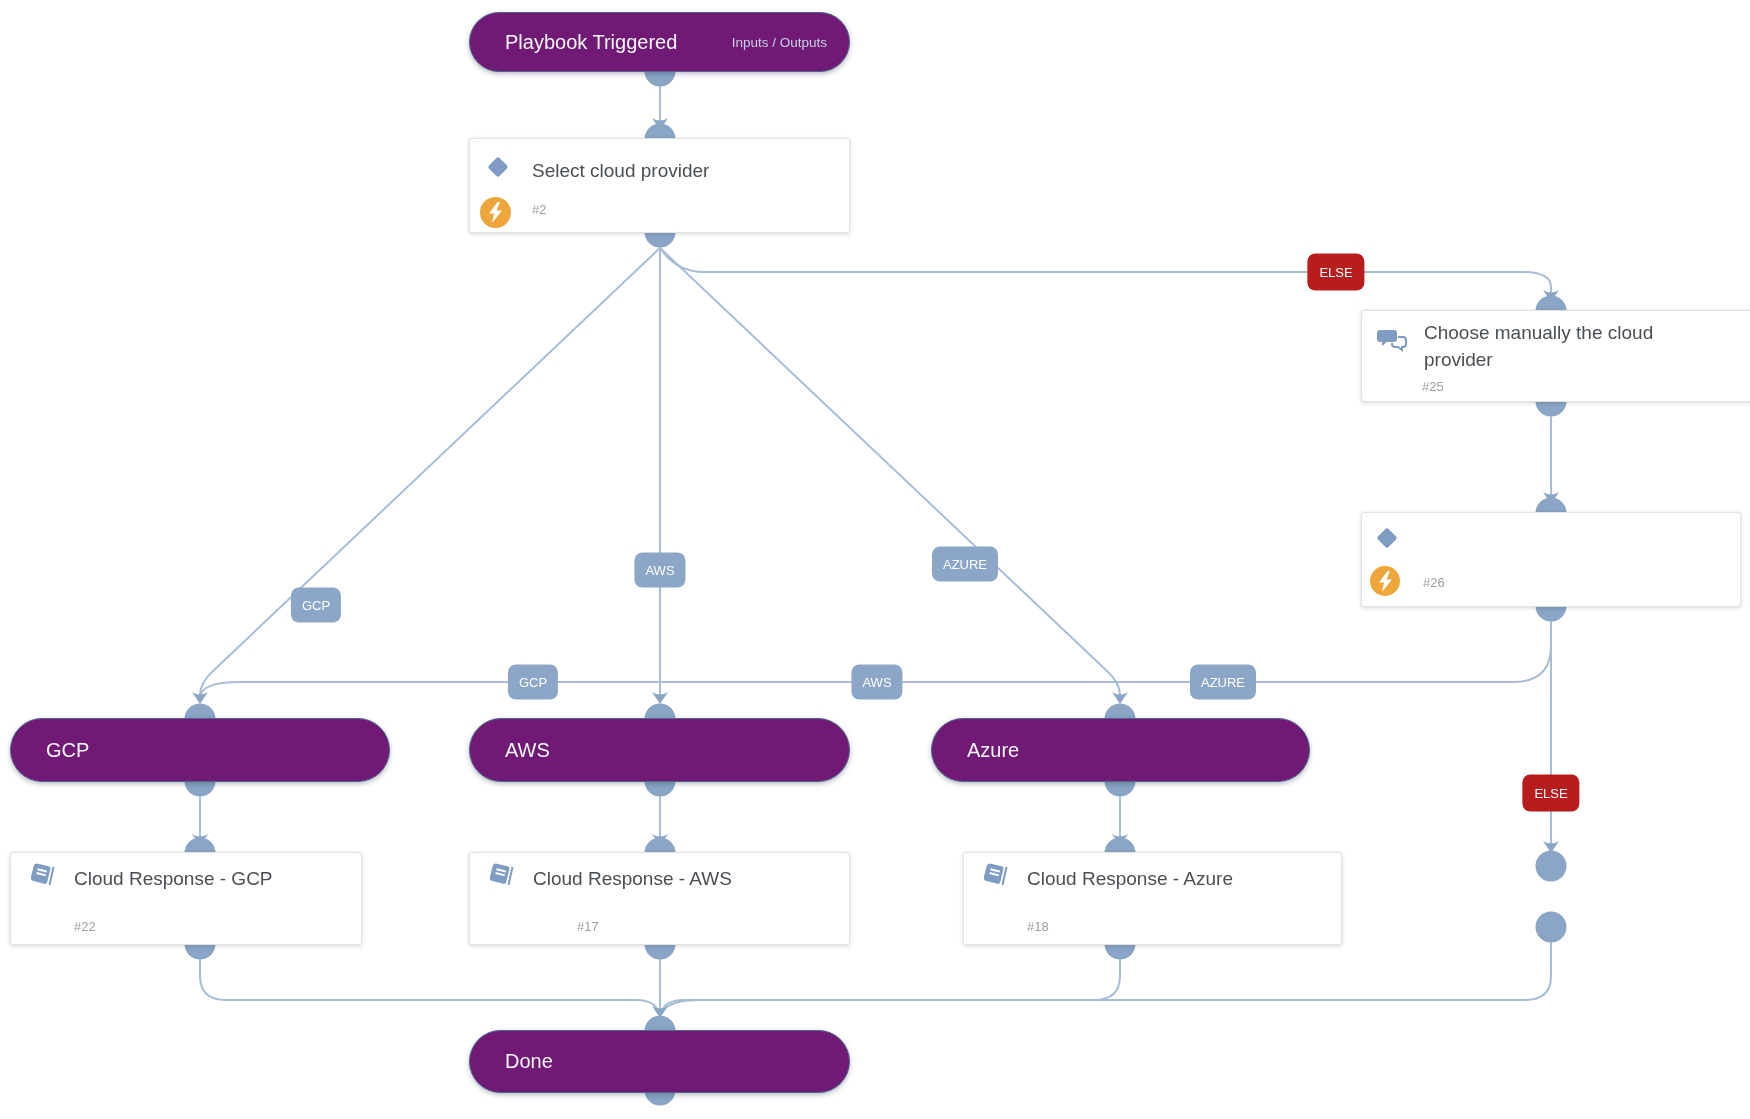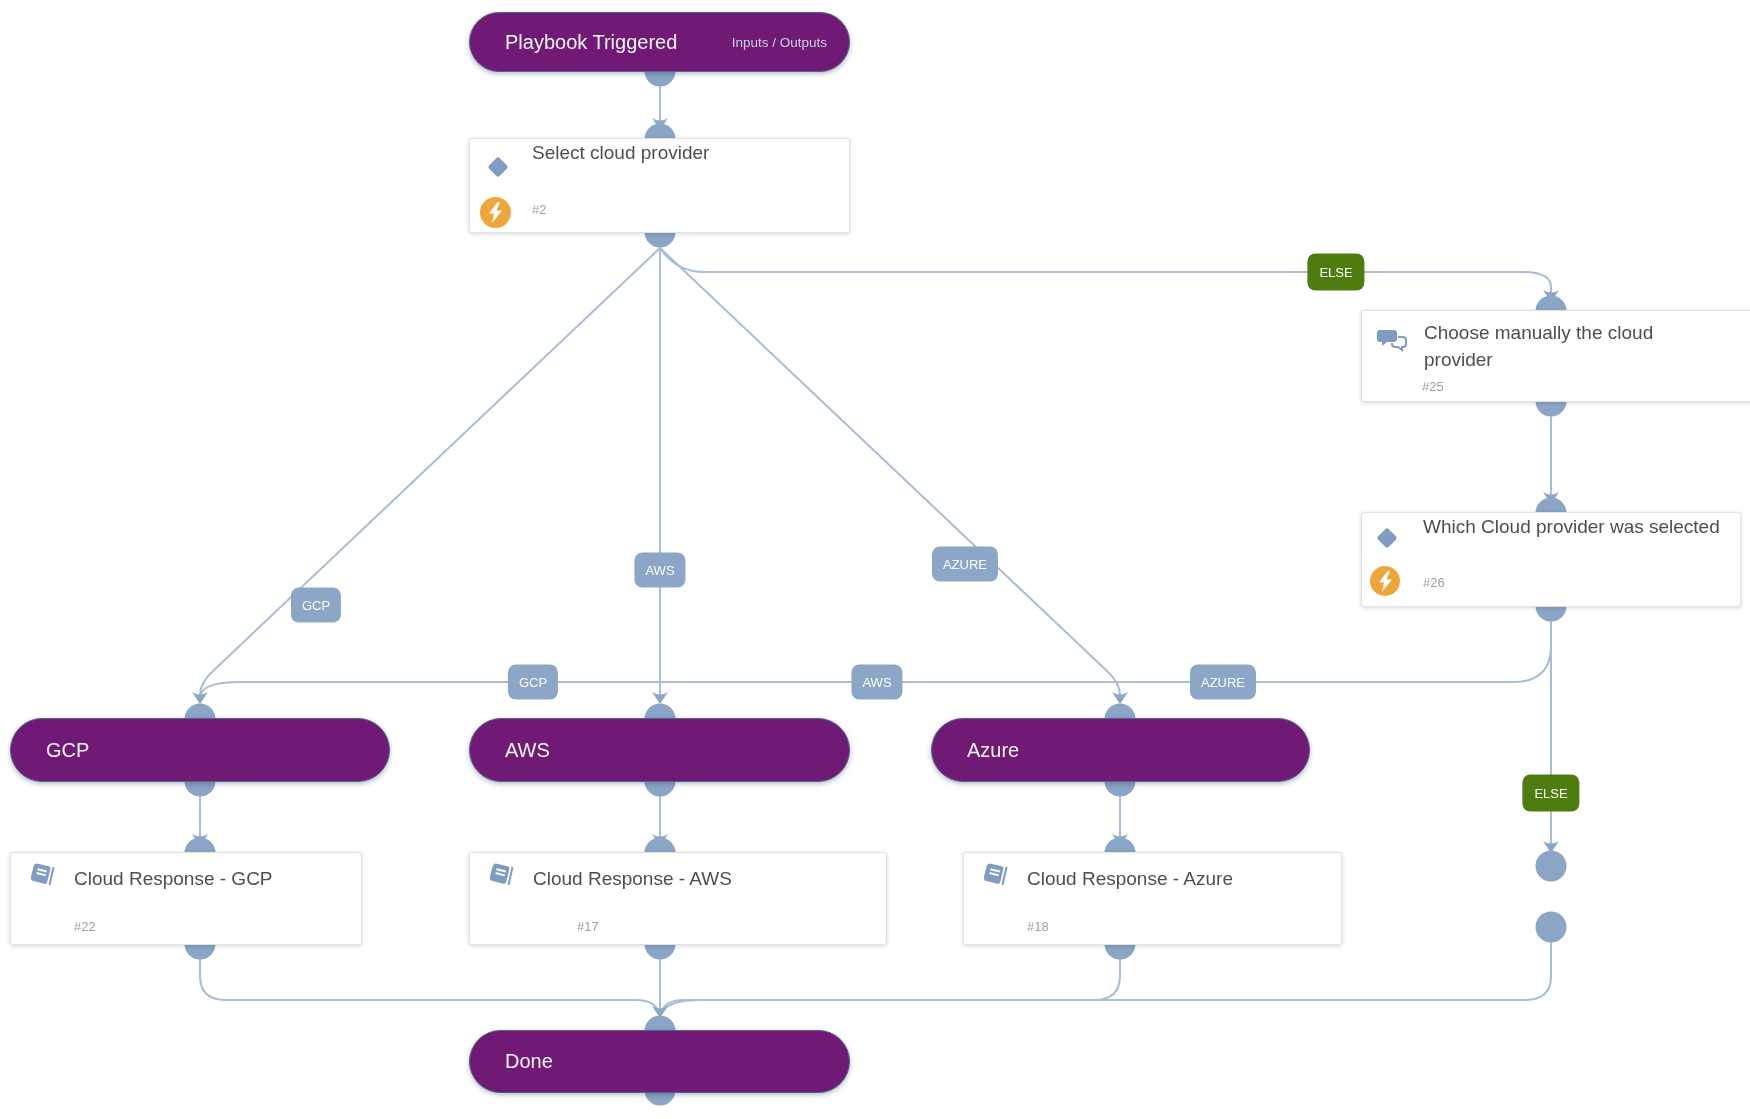--- a/index.html
+++ b/index.html
@@ -14,36 +14,36 @@
     box-shadow:0 2px 5px rgba(45,62,90,.35);
     display:flex;align-items:center;color:#f2f6fa;font-size:20px;
     padding:0 22px 0 35px;
   }
   .pill .io-link{margin-left:auto;font-size:13.5px;color:#c6d3e4;}
   .task-card{
     background:#ffffff;border:1px solid #e2e2e2;border-radius:3px;
     box-shadow:0 1px 4px rgba(0,0,0,.16);
   }
   .task-title{
-    position:absolute;left:62px;top:0;right:14px;
+    position:absolute;left:62px;top:18px;right:14px;
     font-size:19px;line-height:27px;color:#4a4f54;
   }
   .task-title.nowrap{white-space:nowrap;right:auto;}
   .task-id{position:absolute;left:62px;font-size:13px;color:#9aa0a5;}
   .type-icon{position:absolute;}
   .amber{
     position:absolute;left:10px;bottom:4px;width:31px;height:31px;border-radius:50%;
     background:#eea63b;display:flex;align-items:center;justify-content:center;
   }
   .badge{
     position:absolute;z-index:3;transform:translate(-50%,-50%);
     background:#8ba6c7;color:#ffffff;font-size:13px;line-height:13px;
     padding:11px 11px;border-radius:8px;white-space:nowrap;cursor:default;
   }
-  .badge.else{background:#4d7c0f;padding:12px 12px;}
+  .badge.else{background:#b91c1c;padding:12px 12px;}
 </style>
 </head>
 <body>
 
 <div id="canvas">
 
   <svg id="wires" width="1750" height="1119" viewBox="0 0 1750 1119">
     <g stroke="#a8bdd6" stroke-width="2" fill="none" stroke-linecap="round">
 
       <path d="M 660,86 V 127"></path>
@@ -134,21 +134,20 @@
       <path d="M21 8 h5 a3 3 0 0 1 3 3 v4 a3 3 0 0 1 -3 3 h-1 v3 l-4 -3 h-3 a3 3 0 0 1 -3 -3 v-1" fill="none" stroke="#7f9cc3" stroke-width="2"></path>
     </svg>
     <div class="task-title" style="width:255px;top:8px;">Choose manually the cloud provider</div>
     <div class="task-id" style="left:60px;bottom:7px;">#25</div>
   </div>
 
   <div class="node task-card" style="left:1361px;top:512px;width:380px;height:95px;">
     <svg class="type-icon" style="left:13px;top:13px;" width="24" height="24" viewBox="0 0 24 24">
       <rect x="4.5" y="4.5" width="15" height="15" rx="2.5" transform="rotate(45 12 12)" fill="#7f9cc3"></rect>
     </svg>
-    <div class="task-title nowrap" style="left:61px;">Which Cloud provider was selected</div>
     <div class="amber" style="left:8px;bottom:10px;width:30px;height:30px;">
       <svg width="17" height="21" viewBox="0 0 17 21">
           <path d="M10.5 0 L2 11.5 H7 L5 21 L15 8.5 H9.5 L13 0 Z" fill="#ffffff"></path>
         </svg>
     </div>
     <div class="task-id" style="left:61px;bottom:16px;">#26</div>
   </div>
 
   <div class="node pill" style="left:10px;top:718px;width:380px;height:64px;">
     <span>GCP</span>
@@ -166,21 +165,21 @@
         <path d="M8 4 h11 a2.5 2.5 0 0 1 2.5 2.5 v13 a2.5 2.5 0 0 1 -2.5 2.5 h-11 a3.5 3.5 0 0 1 -3.5 -3.5 v-11 a3.5 3.5 0 0 1 3.5 -3.5 z" fill="#7f9cc3"></path>
         <line x1="9" y1="9.5" x2="18.5" y2="9.5" stroke="#ffffff" stroke-width="2"></line>
         <line x1="9" y1="13.5" x2="18.5" y2="13.5" stroke="#ffffff" stroke-width="2"></line>
       </g>
       <line x1="26.5" y1="6" x2="22.5" y2="24" stroke="#7f9cc3" stroke-width="2"></line>
     </svg>
     <div class="task-title nowrap" style="left:63px;top:12px;">Cloud Response - GCP</div>
     <div class="task-id" style="left:63px;bottom:10px;">#22</div>
   </div>
 
-  <div class="node task-card" style="left:469px;top:852px;width:418px;height:93px;">
+  <div class="node task-card" style="left:469px;top:852px;width:381px;height:93px;">
     <svg class="type-icon" style="left:16px;top:8px;" width="30" height="30" viewBox="0 0 30 30">
       <g transform="rotate(14 15 15)">
         <path d="M8 4 h11 a2.5 2.5 0 0 1 2.5 2.5 v13 a2.5 2.5 0 0 1 -2.5 2.5 h-11 a3.5 3.5 0 0 1 -3.5 -3.5 v-11 a3.5 3.5 0 0 1 3.5 -3.5 z" fill="#7f9cc3"></path>
         <line x1="9" y1="9.5" x2="18.5" y2="9.5" stroke="#ffffff" stroke-width="2"></line>
         <line x1="9" y1="13.5" x2="18.5" y2="13.5" stroke="#ffffff" stroke-width="2"></line>
       </g>
       <line x1="26.5" y1="6" x2="22.5" y2="24" stroke="#7f9cc3" stroke-width="2"></line>
     </svg>
     <div class="task-title nowrap" style="left:63px;top:12px;">Cloud Response - AWS</div>
     <div class="task-id" style="left:63px;bottom:10px;margin-left:44px;">#17</div>

